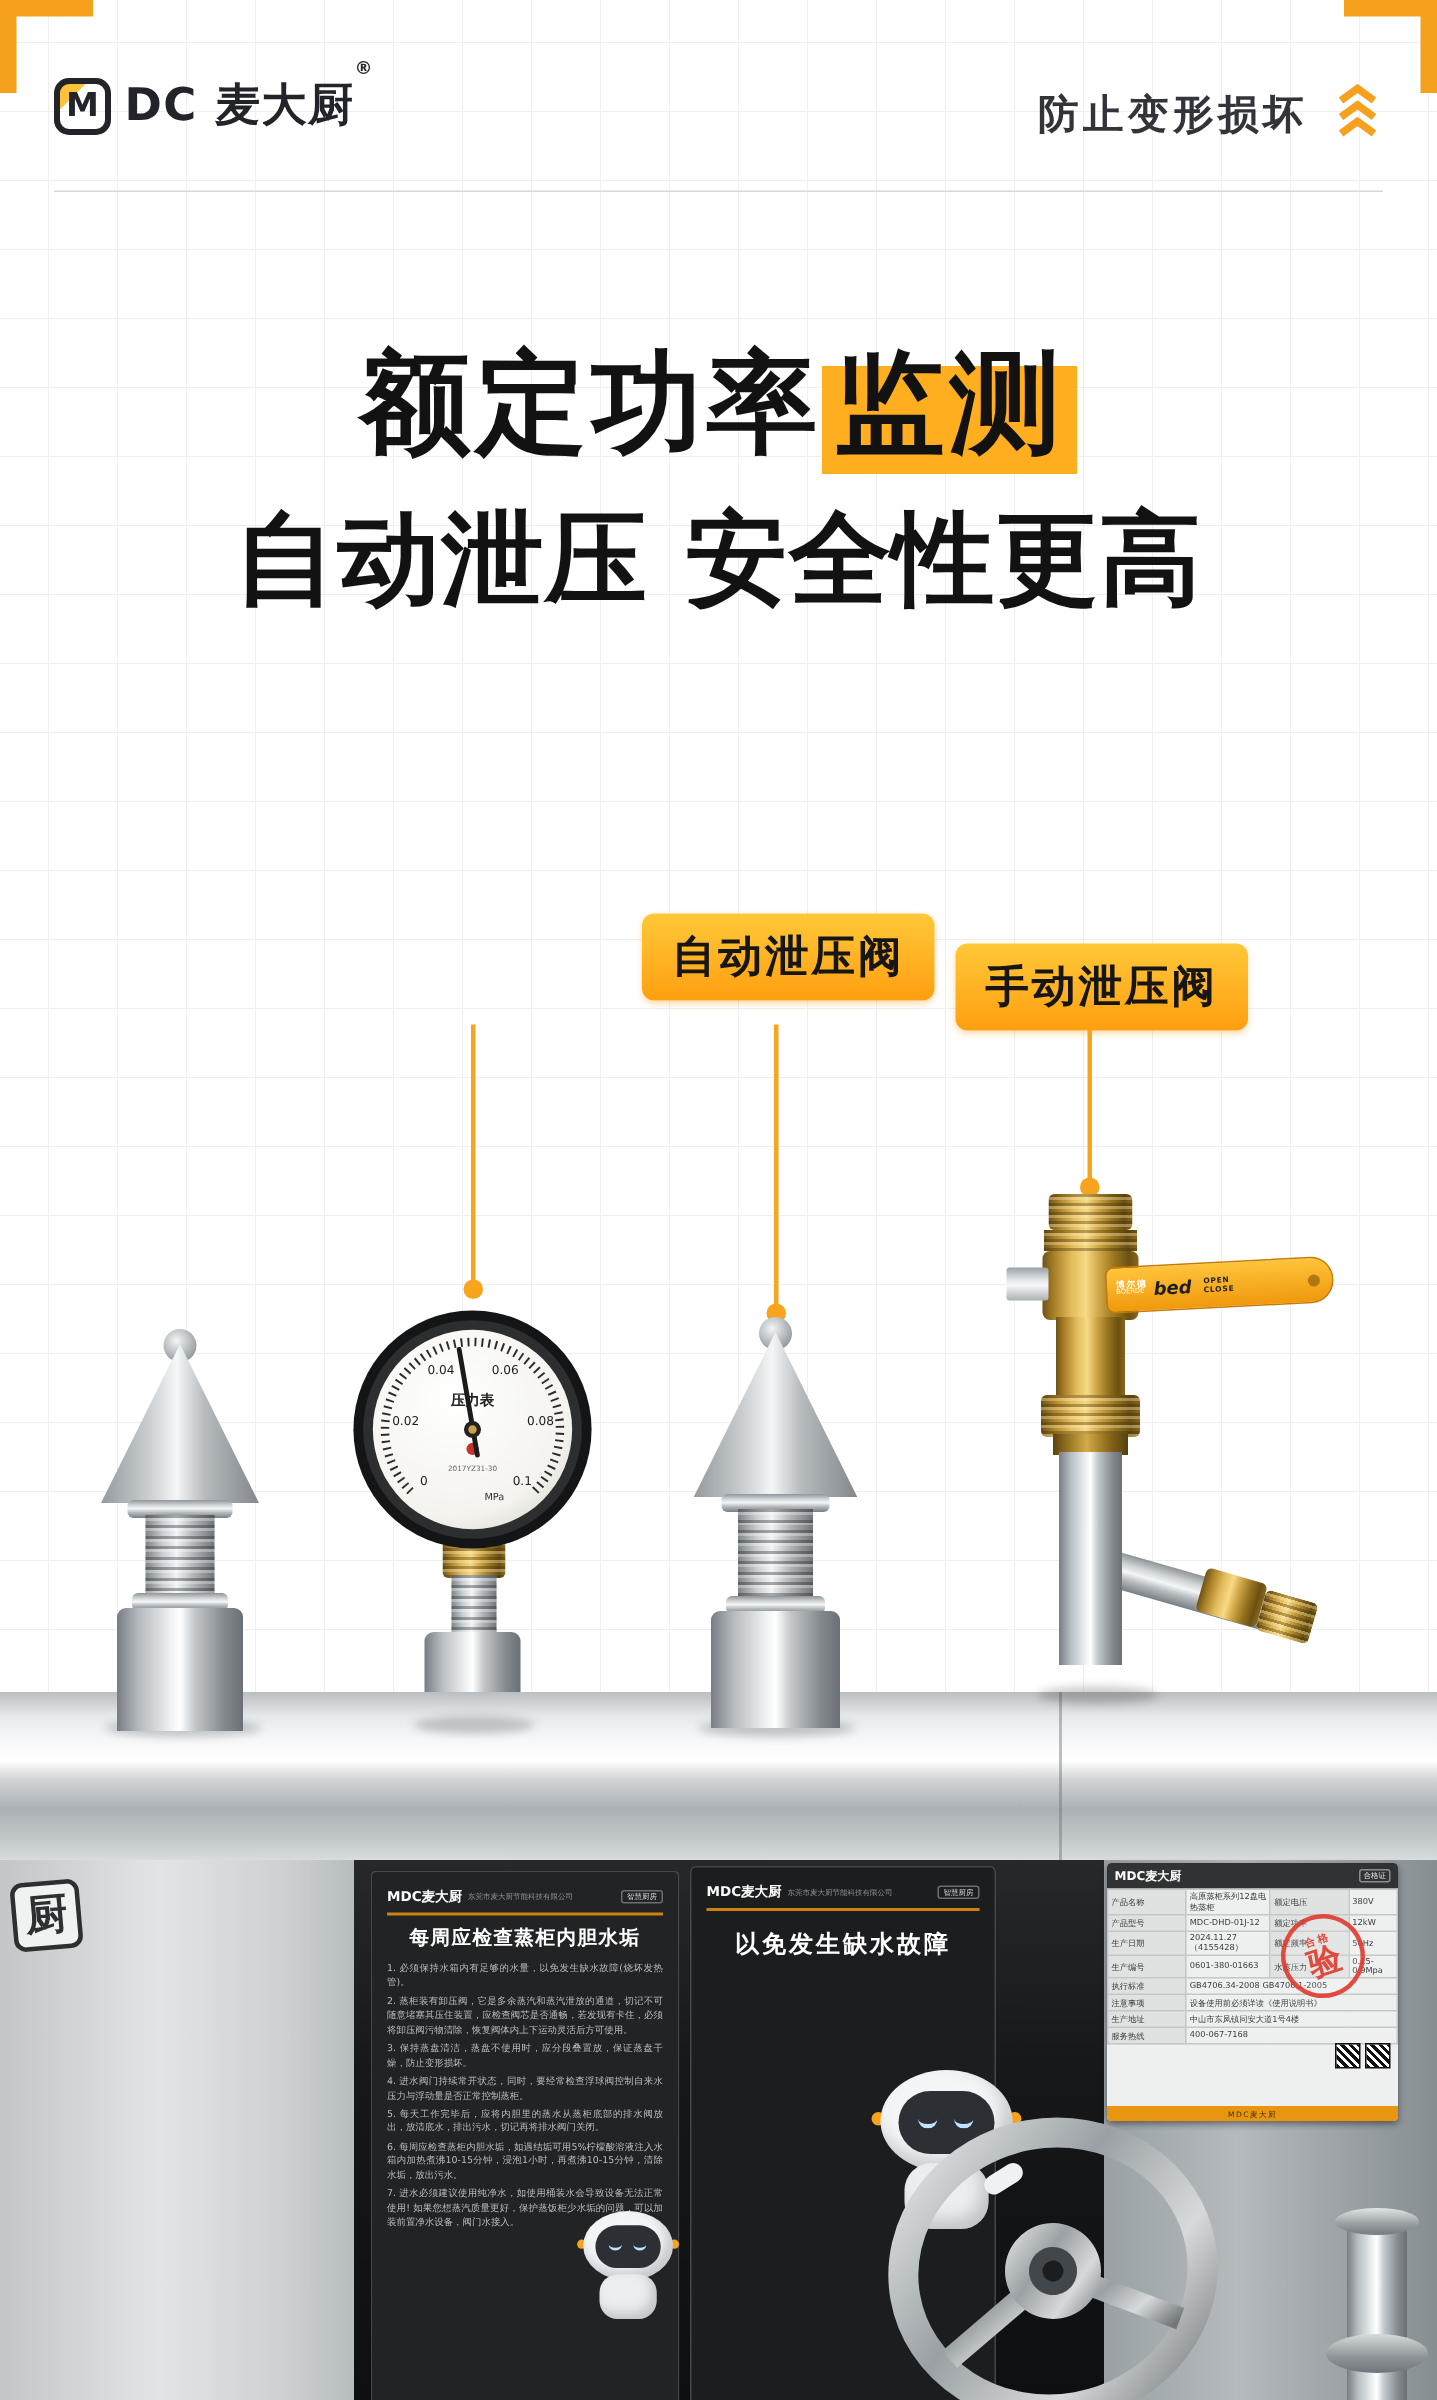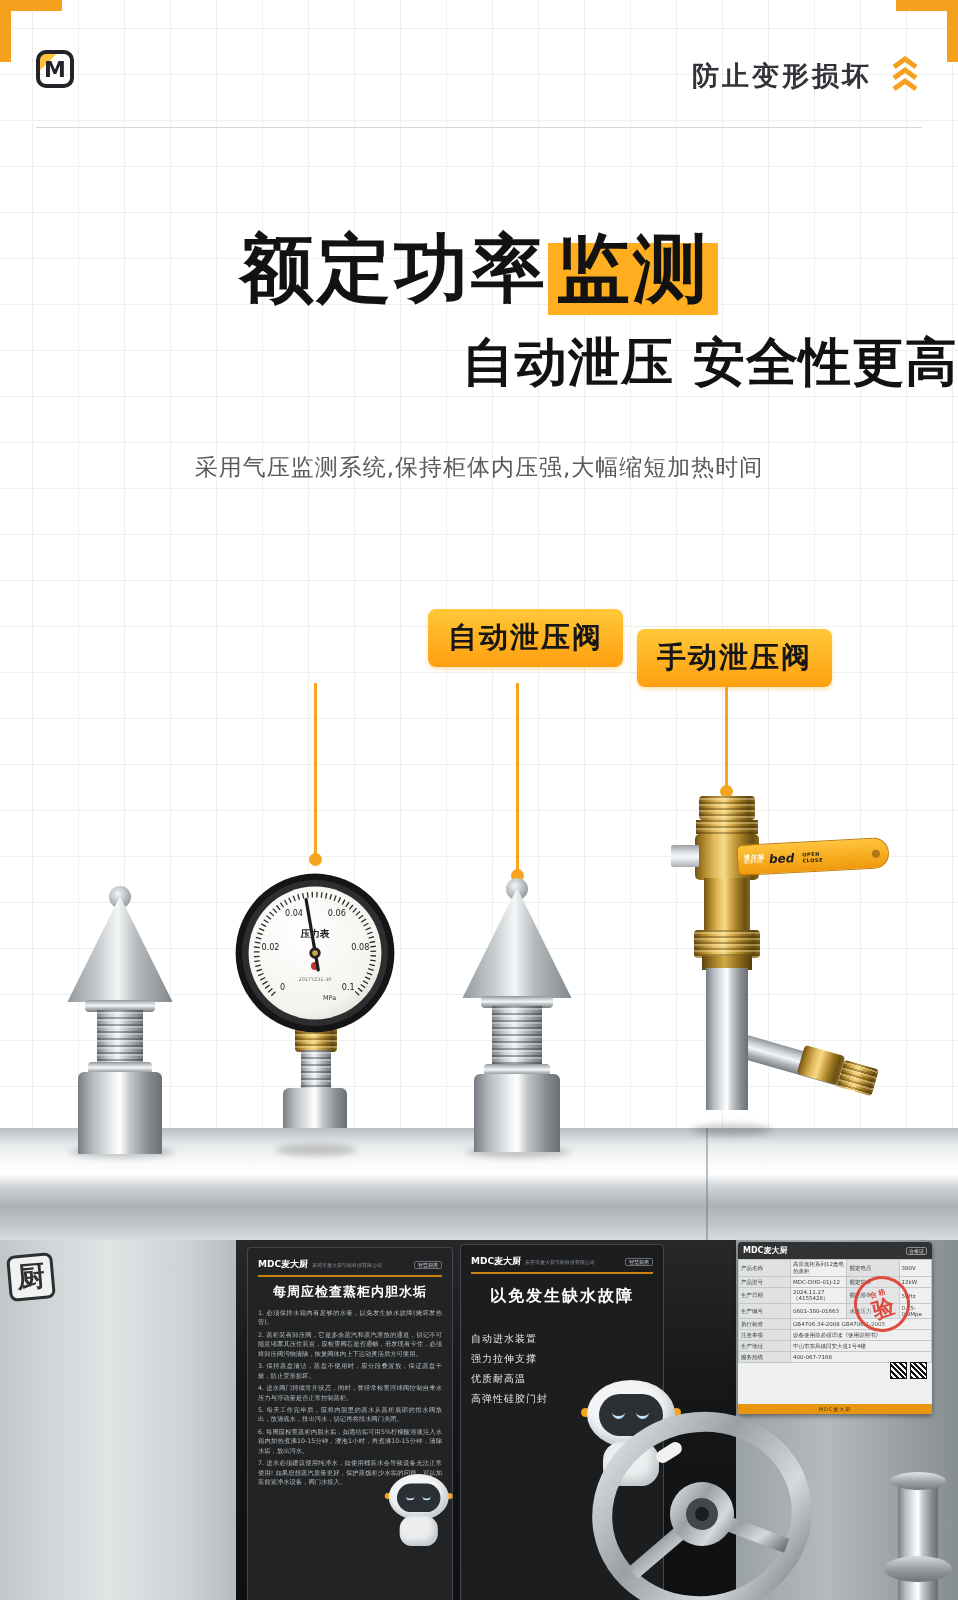--- a/index.html
+++ b/index.html
@@ -19,21 +19,21 @@
 .logo-m{width:38px;height:38px;border:4px solid #23242a;border-radius:10px;display:flex;align-items:center;justify-content:center;font-weight:900;font-size:22px;color:#23242a;background:linear-gradient(135deg,#FFC23A 0 28%,transparent 28%)}
 .logo-text{font-size:30px;font-weight:900;color:#23242a;letter-spacing:1px}
 .logo-reg{font-size:12px;color:#23242a;vertical-align:top;position:relative;top:-12px}
 .series{right:86px;top:58px;font-size:27px;font-weight:700;color:#33343a;letter-spacing:3px}
 .chevrons{right:38px;top:56px}
 .divider{left:36px;top:127px;width:886px;height:1px;background:#d8d8d6}
 
 
 .title1{left:0;top:220px;width:958px;text-align:center;font-size:74px;font-weight:900;color:#121212;letter-spacing:3px;white-space:nowrap}
 .title1 .hl{background:linear-gradient(180deg,rgba(0,0,0,0) 20%,#FFAE1F 20%);padding:0 8px 4px 8px}
-.title2{left:0;top:328px;width:958px;text-align:right;font-size:52px;font-weight:900;color:#121212;letter-spacing:1px;white-space:nowrap}
+.title2{left:0;top:328px;width:958px;text-align:center;font-size:68px;font-weight:900;color:#121212;letter-spacing:1px;white-space:nowrap}
 .subtitle{left:0;top:452px;width:958px;text-align:center;font-size:23px;color:#5a5a5a;letter-spacing:1px}
 
 
 .cl{padding:9px 20px;border-radius:8px;background:linear-gradient(180deg,#FFC838,#FF9F10);font-size:29px;font-weight:800;color:#161616;letter-spacing:2px;z-index:4;box-shadow:0 2px 4px rgba(246,161,30,.35)}
 .cl1{left:222px;top:629px}.cl2{left:428px;top:609px}.cl3{left:637px;top:629px}
 .cline{width:3px;background:#F7A51E;z-index:3}
 .cline1{left:314px;top:683px;height:172px}
 .cline2{left:516px;top:683px;height:188px}
 .cline3{left:725px;top:683px;height:104px}
 .cdot{width:13px;height:13px;border-radius:50%;background:#F7A51E;z-index:3}
@@ -157,32 +157,32 @@
 
 <div class="page">
 
   <div class="abs corner tl"></div>
   <div class="abs corner tr"></div>
 
   <div class="abs logo">
     <div class="logo-m">
         <span>M</span>
       </div>
+    <div class="logo-text"><span>DC</span> <span>麦大厨</span><span class="logo-reg">®</span></div>
   </div>
   <div class="abs series">防止变形损坏</div>
   <svg class="abs chevrons" width="30" height="36" viewBox="0 0 30 36">
     <path d="M4 33 L15 25 L26 33" fill="none" stroke="#F6A11E" stroke-width="5"></path>
     <path d="M4 22 L15 14 L26 22" fill="none" stroke="#F6A11E" stroke-width="5"></path>
     <path d="M4 11 L15 3 L26 11" fill="none" stroke="#F6A11E" stroke-width="5"></path>
   </svg>
   <div class="abs divider"></div>
 
   <div class="abs title1"><span>额定功率</span><span class="hl">监测</span></div>
   <div class="abs title2">自动泄压 安全性更高</div>
-  <div class="abs subtitle">采用气压监测系统,保持柜体内压强,大幅缩短加热时间</div>
 
   <div class="abs cl cl2">自动泄压阀</div>
   <div class="abs cl cl3">手动泄压阀</div>
   <div class="abs cline cline1"></div>
   <div class="abs cline cline2"></div>
   <div class="abs cline cline3"></div>
   <div class="abs cdot cdot1"></div>
   <div class="abs cdot cdot2"></div>
   <div class="abs cdot cdot3"></div>
 
@@ -285,26 +285,20 @@
   </div>
 
   <div class="abs sticker st2">
     <div class="st-head">
       <span class="st-brand">MDC麦大厨</span>
       <span class="st-co">东莞市麦大厨节能科技有限公司</span>
       <span class="st-badge">智慧厨房</span>
     </div>
     <div class="st-rule"></div>
     <div class="st2-title">以免发生缺水故障</div>
-    <div class="st2-feat2">
-      <div>自动进水装置</div>
-      <div>强力拉伸支撑</div>
-      <div>优质耐高温</div>
-      <div>高弹性硅胶门封</div>
-    </div>
   </div>
 
   <div class="abs spec">
     <div class="spec-head">
       <span class="spec-brand">MDC麦大厨</span>
       <span class="spec-cert">合格证</span>
     </div>
     <table>
       <tbody>
           <tr>

